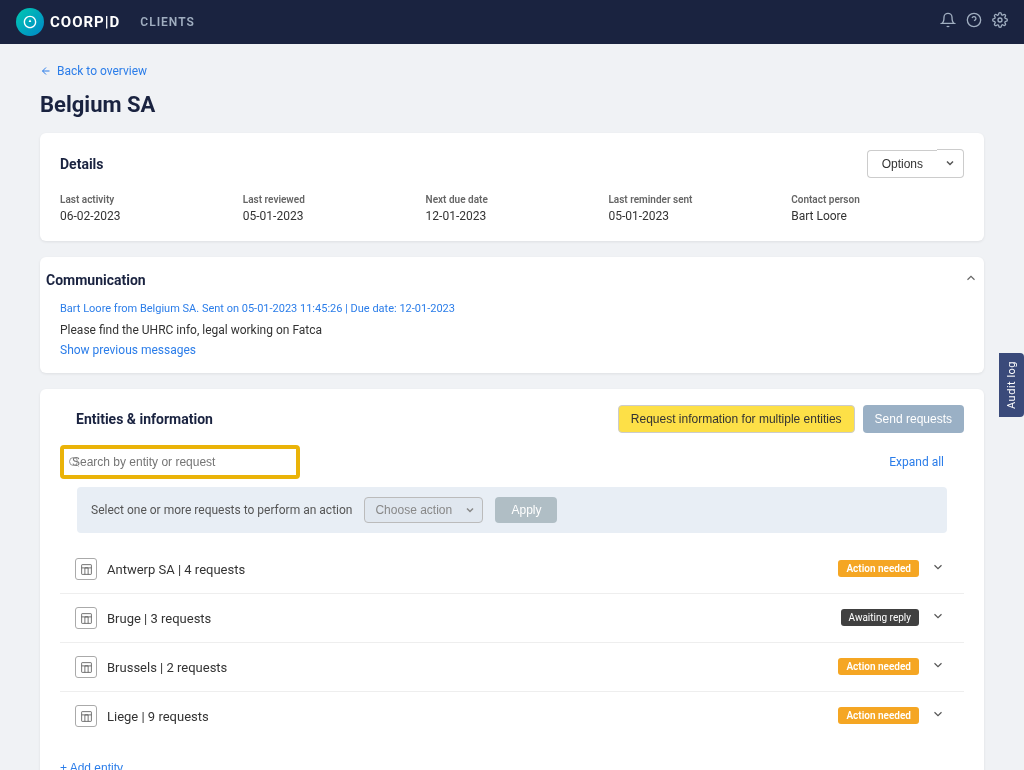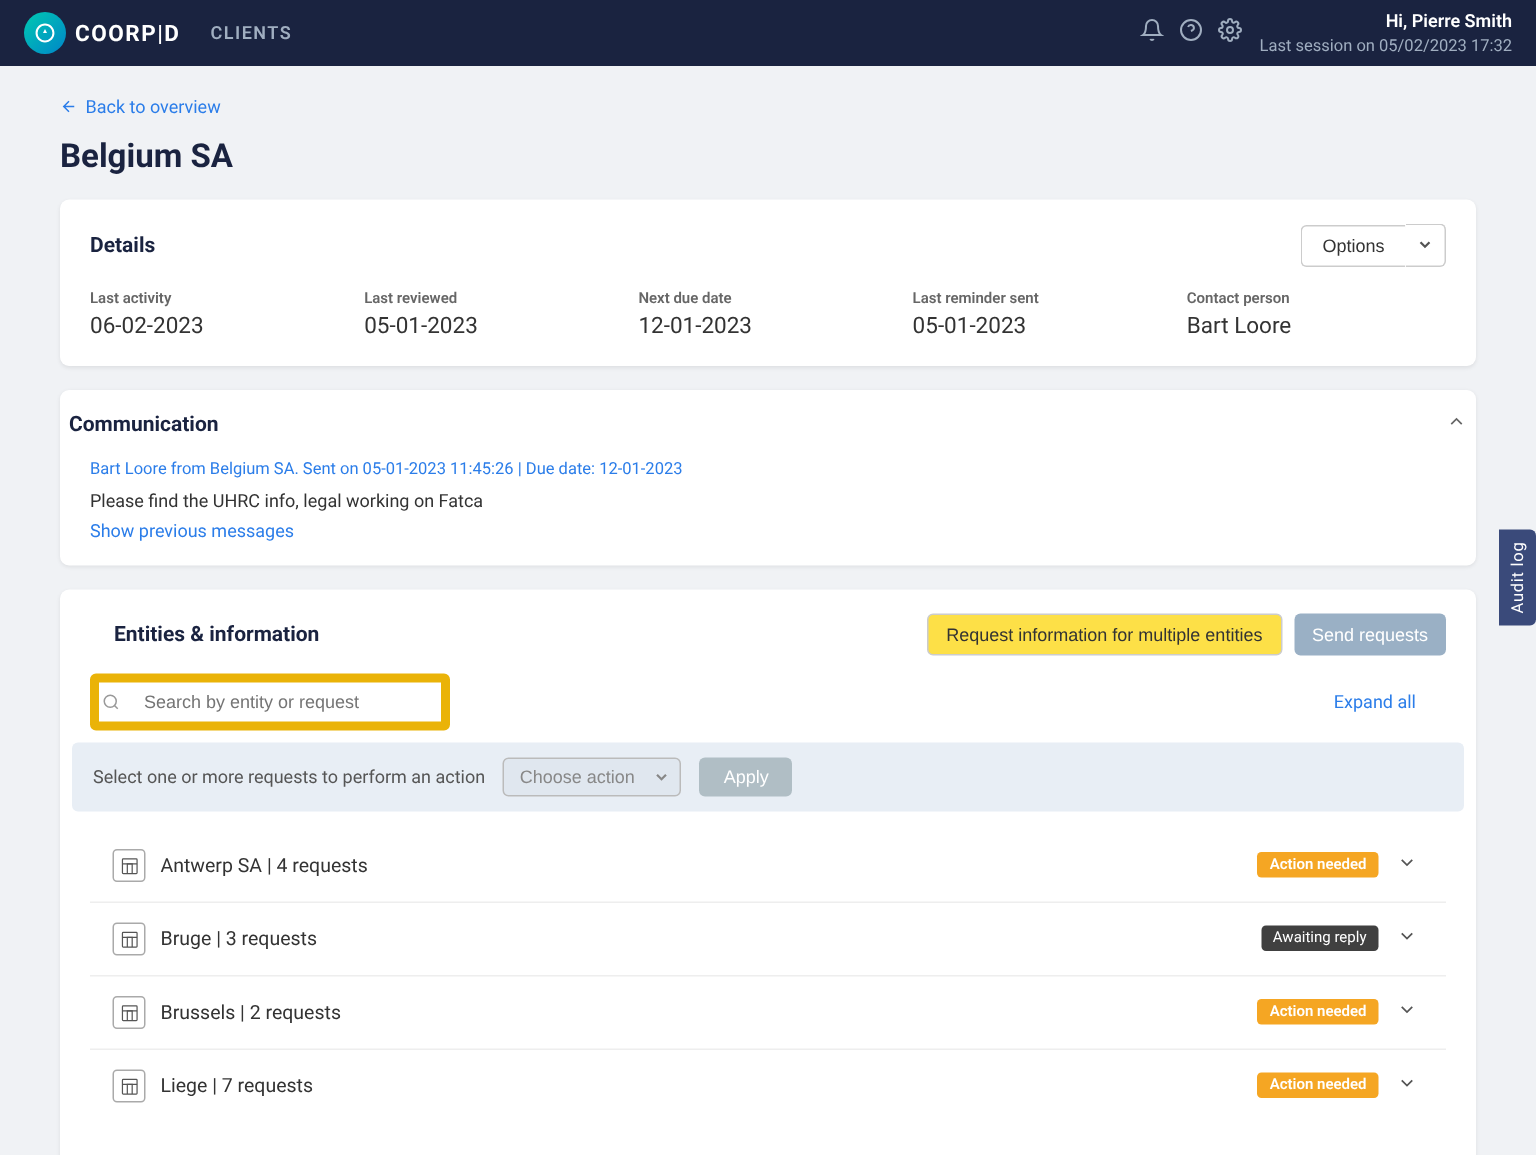--- a/index.html
+++ b/index.html
@@ -41,40 +41,40 @@
     
     .details-header { display: flex; align-items: center; justify-content: space-between; padding: 16px 20px 12px; }
     .section-title { font-size: 14px; font-weight: 700; color: #1a2340; }
     .options-btn-group { display: flex; align-items: center; margin-left: 36px; }
     .options-btn { background: white; border: 1px solid #ccc; border-right: none; border-radius: 4px 0 0 4px; padding: 6px 14px; font-size: 12px; cursor: pointer; color: #333; }
     .options-dropdown { background: white; border: 1px solid #ccc; border-left: none; border-radius: 0 4px 4px 0; padding: 6px 8px; cursor: pointer; color: #555; }
     .options-dropdown svg { width: 10px; height: 10px; }
 
     .details-grid { display: grid; grid-template-columns: repeat(5, 1fr); gap: 10px; padding: 4px 20px 18px; }
     .detail-item label { display: block; font-size: 10px; font-weight: 600; color: #666; margin-bottom: 3px; }
-    .detail-item span { font-size: 15px; color: #333; }
+    .detail-item span { font-size: 12px; color: #333; }
 
     
     .comm-header { display: flex; align-items: center; justify-content: space-between; padding: 14px 6px; cursor: pointer; }
     .comm-meta { font-size: 11px; color: #2b7de9; padding: 0 20px 8px; }
     .comm-message { font-size: 12px; color: #333; padding: 0 20px 6px; }
     .comm-link { font-size: 12px; color: #2b7de9; padding: 0 20px 16px; cursor: pointer; }
     .chevron-up svg { width: 14px; height: 14px; color: #666; }
 
     
     .entities-header { display: flex; align-items: center; justify-content: space-between; padding: 16px 20px 12px; margin-left: 16px; }
     .entities-actions { display: flex; gap: 8px; }
     .btn-outline { background: #fde047; border: 1px solid #ccc; border-radius: 4px; padding: 6px 12px; font-size: 12px; cursor: pointer; color: #333; }
     .btn-gray { background: #9ab0c5; border: none; border-radius: 4px; padding: 6px 12px; font-size: 12px; cursor: pointer; color: white; }
     .search-input-wrap { position: relative; width: 240px; }
     .search-input-wrap svg { position: absolute; left: 8px; top: 50%; transform: translateY(-50%); width: 12px; height: 12px; color: #999; }
-    .search-input { width: 100%; border: 6px solid #eab308; border-radius: 4px; padding: 6px 8px 6px 30px; font-size: 12px; outline: none; color: #333; }
+    .search-input { width: 100%; border: 4px solid #eab308; border-radius: 4px; padding: 6px 8px 6px 8px; font-size: 12px; outline: none; color: #333; }
     .expand-all { margin-left: auto; color: #2b7de9; font-size: 12px; cursor: pointer; padding-right: 20px; }
 
-    .action-bar { background: #e8eef5; margin: 0 8px 12px; border-radius: 4px; padding: 10px 14px; display: flex; align-items: center; gap: 12px; }
+    .action-bar { background: #e8eef5; margin: 0 37px 12px; border-radius: 4px; padding: 10px 14px; display: flex; align-items: center; gap: 12px; }
     .action-bar-label { font-size: 12px; color: #555; }
     .action-select { border: 1px solid #bbb; border-radius: 4px; background: #e0e7ef; padding: 5px 30px 5px 10px; font-size: 12px; color: #888; appearance: none; cursor: pointer; position: relative; }
     .select-wrapper { position: relative; display: inline-block; }
     .select-wrapper svg { position: absolute; right: 8px; top: 50%; transform: translateY(-50%); pointer-events: none; width: 10px; height: 10px; color: #888; }
     .apply-btn { background: #b0bec5; border: none; border-radius: 4px; padding: 6px 16px; font-size: 12px; color: white; cursor: pointer; }
 
     
     .entity-list { padding: 0 20px 10px; }
     .entity-row { display: flex; align-items: flex-start; justify-content: space-between; padding: 13px 15px; border-bottom: 1px solid #eee; }
     .entity-row:last-child { border-bottom: none; }
@@ -144,24 +144,20 @@
             <line x1="12" y1="17" x2="12.01" y2="17"></line>
           </svg>
       </span>
       <span class="topnav-icon">
         <svg width="16" height="16" viewBox="0 0 24 24" fill="none" stroke="#a0aec0" stroke-width="2">
             <circle cx="12" cy="12" r="3"></circle>
             <path d="M19.4 15a1.65 1.65 0 00.33 1.82l.06.06a2 2 0 010 2.83 2 2 0 01-2.83 0l-.06-.06a1.65 1.65 0 00-1.82-.33 1.65 1.65 0 00-1 1.51V21a2 2 0 01-4 0v-.09A1.65 1.65 0 009 19.4a1.65 1.65 0 00-1.82.33l-.06.06a2 2 0 01-2.83-2.83l.06-.06A1.65 1.65 0 004.68 15a1.65 1.65 0 00-1.51-1H3a2 2 0 010-4h.09A1.65 1.65 0 004.6 9a1.65 1.65 0 00-.33-1.82l-.06-.06a2 2 0 012.83-2.83l.06.06A1.65 1.65 0 009 4.68a1.65 1.65 0 001-1.51V3a2 2 0 014 0v.09a1.65 1.65 0 001 1.51 1.65 1.65 0 001.82-.33l.06-.06a2 2 0 012.83 2.83l-.06.06A1.65 1.65 0 0019.4 9a1.65 1.65 0 001.51 1H21a2 2 0 010 4h-.09a1.65 1.65 0 00-1.51 1z"></path>
           </svg>
       </span>
     </div>
-    <div class="user-info">
-      <div class="name">Hi, Pierre Smith</div>
-      <div class="session">Last session on  05/02/2023 17:32</div>
-    </div>
   </div>
 </nav>
 
 <div class="audit-log-tab">
   <div class="audit-log-inner">Audit log</div>
 </div>
 
 <div class="main-wrapper">
 
   <a class="back-link">
@@ -304,21 +300,21 @@
     </div>
         <div class="entity-row">
       <div class="entity-left">
         <div class="entity-icon">
           <svg viewBox="0 0 24 24" fill="none" stroke="#555" stroke-width="1.5">
                 <rect x="3" y="3" width="18" height="18" rx="1"></rect>
                 <path d="M9 21V9h6v12"></path>
                 <path d="M3 9h18"></path>
               </svg>
         </div>
-        <span class="entity-name">Liege | 7 requests</span>
+        <span class="entity-name">Liege | 9 requests</span>
       </div>
       <div class="entity-right">
         <span class="badge-action">Action needed</span>
         <button class="expand-btn">
           <svg viewBox="0 0 24 24" fill="none" stroke="#555" stroke-width="2">
                 <path d="M6 9l6 6 6-6"></path>
               </svg>
         </button>
       </div>
     </div>

